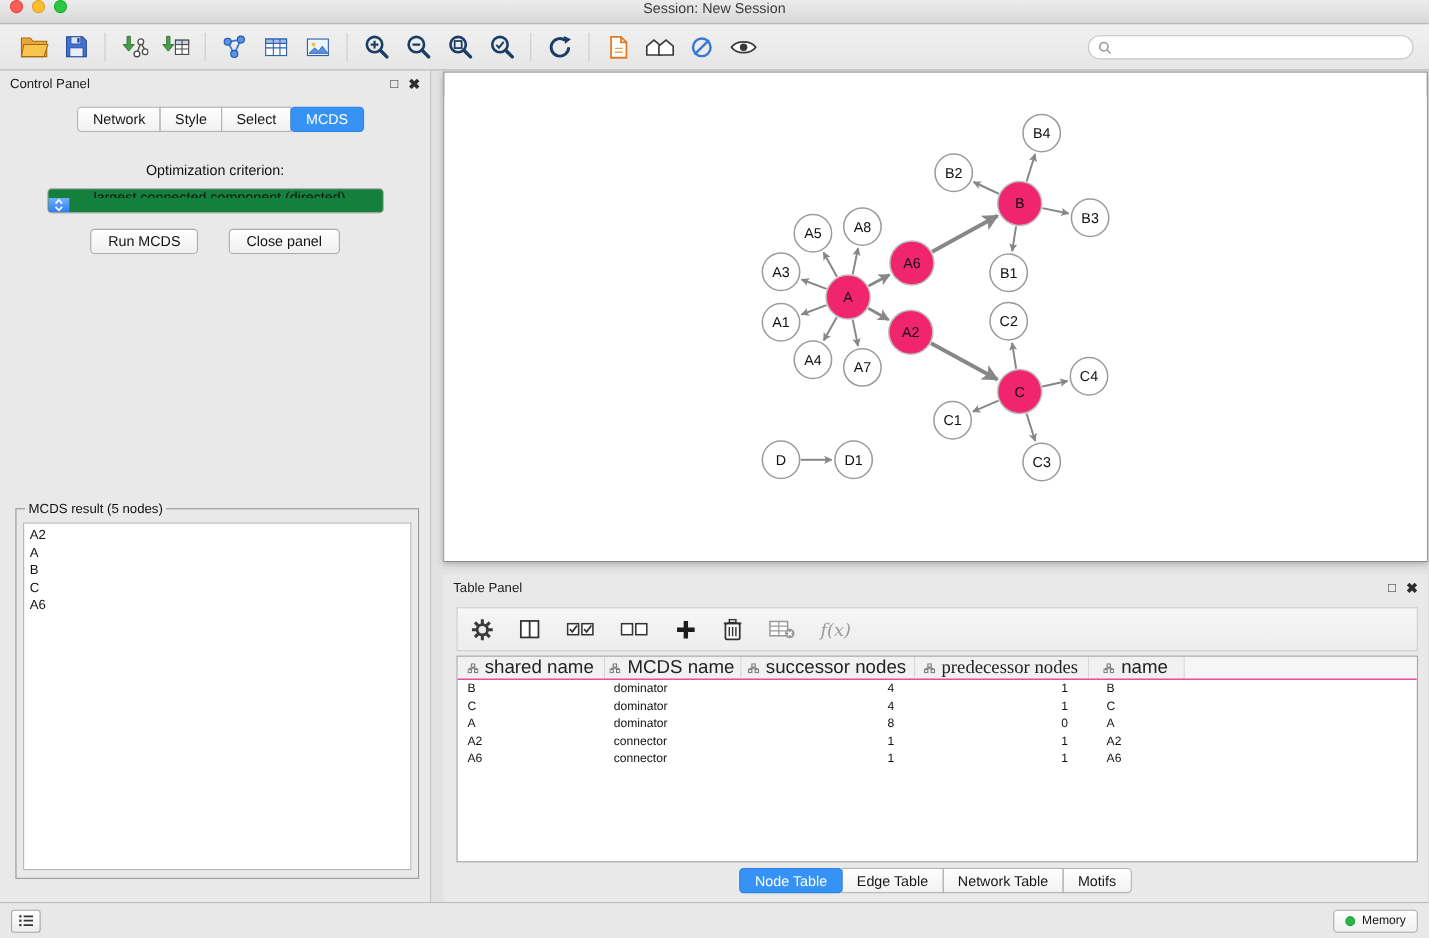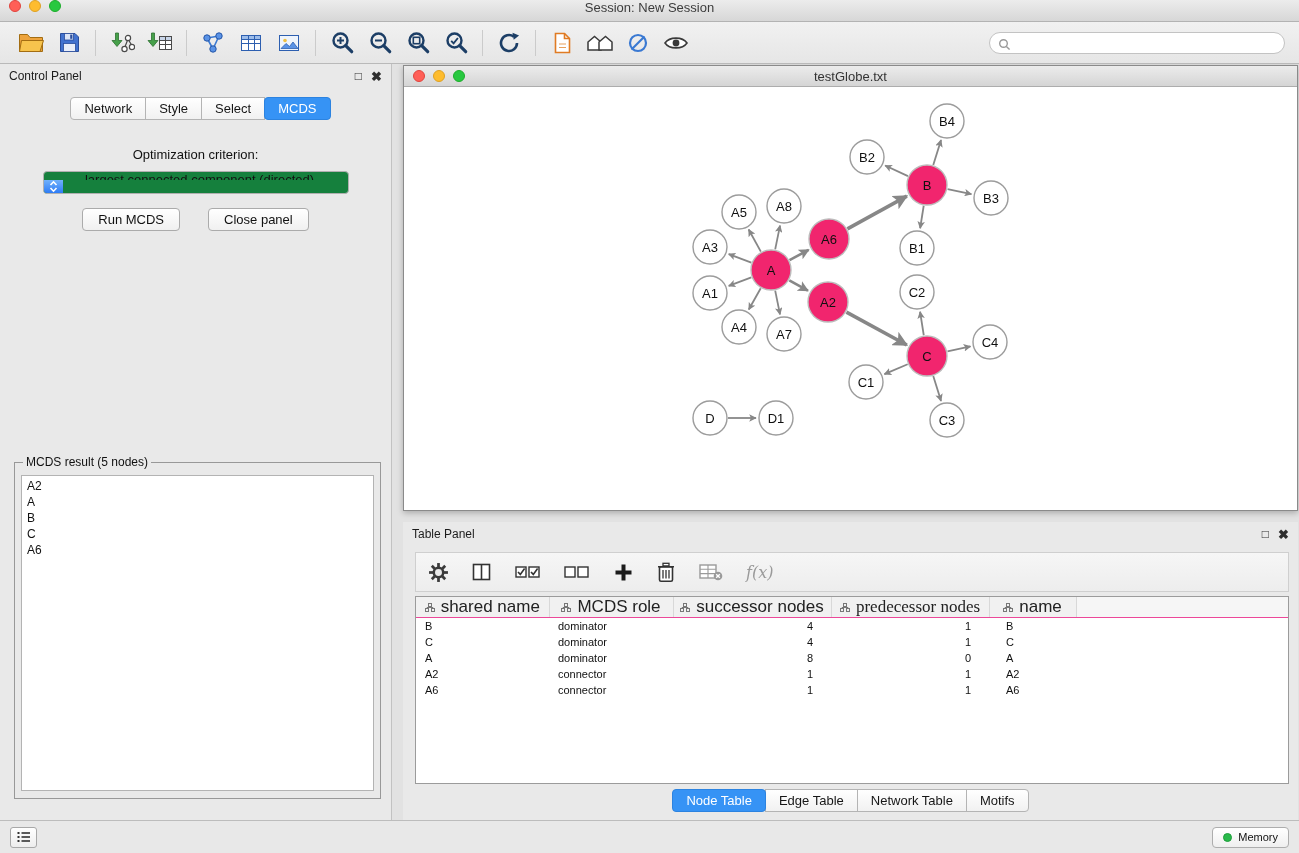--- a/index.html
+++ b/index.html
@@ -279,28 +279,20 @@
         <div class="result-item">A2</div>
         <div class="result-item">A</div>
         <div class="result-item">B</div>
         <div class="result-item">C</div>
         <div class="result-item">A6</div>
       </div>
   </fieldset>
 </div>
 
 <div class="net-window">
-  <div class="net-titlebar">
-    <div class="traffic">
-      <span class="light red"></span>
-      <span class="light yellow"></span>
-      <span class="light green"></span>
-    </div>
-    <div class="net-title">testGlobe.txt</div>
-  </div>
   <div class="net-canvas">
     <svg id="graph-svg" width="893" height="423" viewBox="0 0 893 423" font-family="Liberation Sans, sans-serif">
         <defs>
           <marker id="arrow" viewBox="0 0 6 6" markerWidth="4.2" markerHeight="4.2" refX="5.4" refY="3" orient="auto">
             <path d="M0,0 L6,3 L0,6 L1.4,3 z" fill="#878787"></path>
           </marker>
         </defs>
         <line x1="347.35035698573034" y1="189.4088817922656" x2="324.71394572787585" y2="197.9439221026042" stroke="#878787" stroke-width="1.8" marker-end="url(#arrow)"></line>
         <line x1="347.35035698573034" y1="174.5911182077344" x2="324.71394572787585" y2="166.0560778973958" stroke="#878787" stroke-width="1.8" marker-end="url(#arrow)"></line>
         <line x1="356.7197701091396" y1="200.3116594930951" x2="344.79069513415277" y2="221.56032429229037" stroke="#878787" stroke-width="1.8" marker-end="url(#arrow)"></line>
@@ -500,21 +492,21 @@
               </span>
             </th>
             <th style="width: 124px;">
               <span class="th-inner">
                 <span><svg width="10" height="9" viewBox="0 0 10 9">
                     <rect x="3.5" y="0.5" width="3" height="3" fill="none" stroke="#777"></rect>
                     <rect x="0.5" y="5.5" width="3" height="3" fill="none" stroke="#777"></rect>
                     <rect x="6.5" y="5.5" width="3" height="3" fill="none" stroke="#777"></rect>
                     <path d="M5 3.5V4.5M2 5.5V4.5H8V5.5" stroke="#777" fill="none"></path>
                   </svg></span>
-                <span>MCDS role</span>
+                <span>MCDS name</span>
               </span>
             </th>
             <th style="width: 158px;">
               <span class="th-inner">
                 <span><svg width="10" height="9" viewBox="0 0 10 9">
                     <rect x="3.5" y="0.5" width="3" height="3" fill="none" stroke="#777"></rect>
                     <rect x="0.5" y="5.5" width="3" height="3" fill="none" stroke="#777"></rect>
                     <rect x="6.5" y="5.5" width="3" height="3" fill="none" stroke="#777"></rect>
                     <path d="M5 3.5V4.5M2 5.5V4.5H8V5.5" stroke="#777" fill="none"></path>
                   </svg></span>

